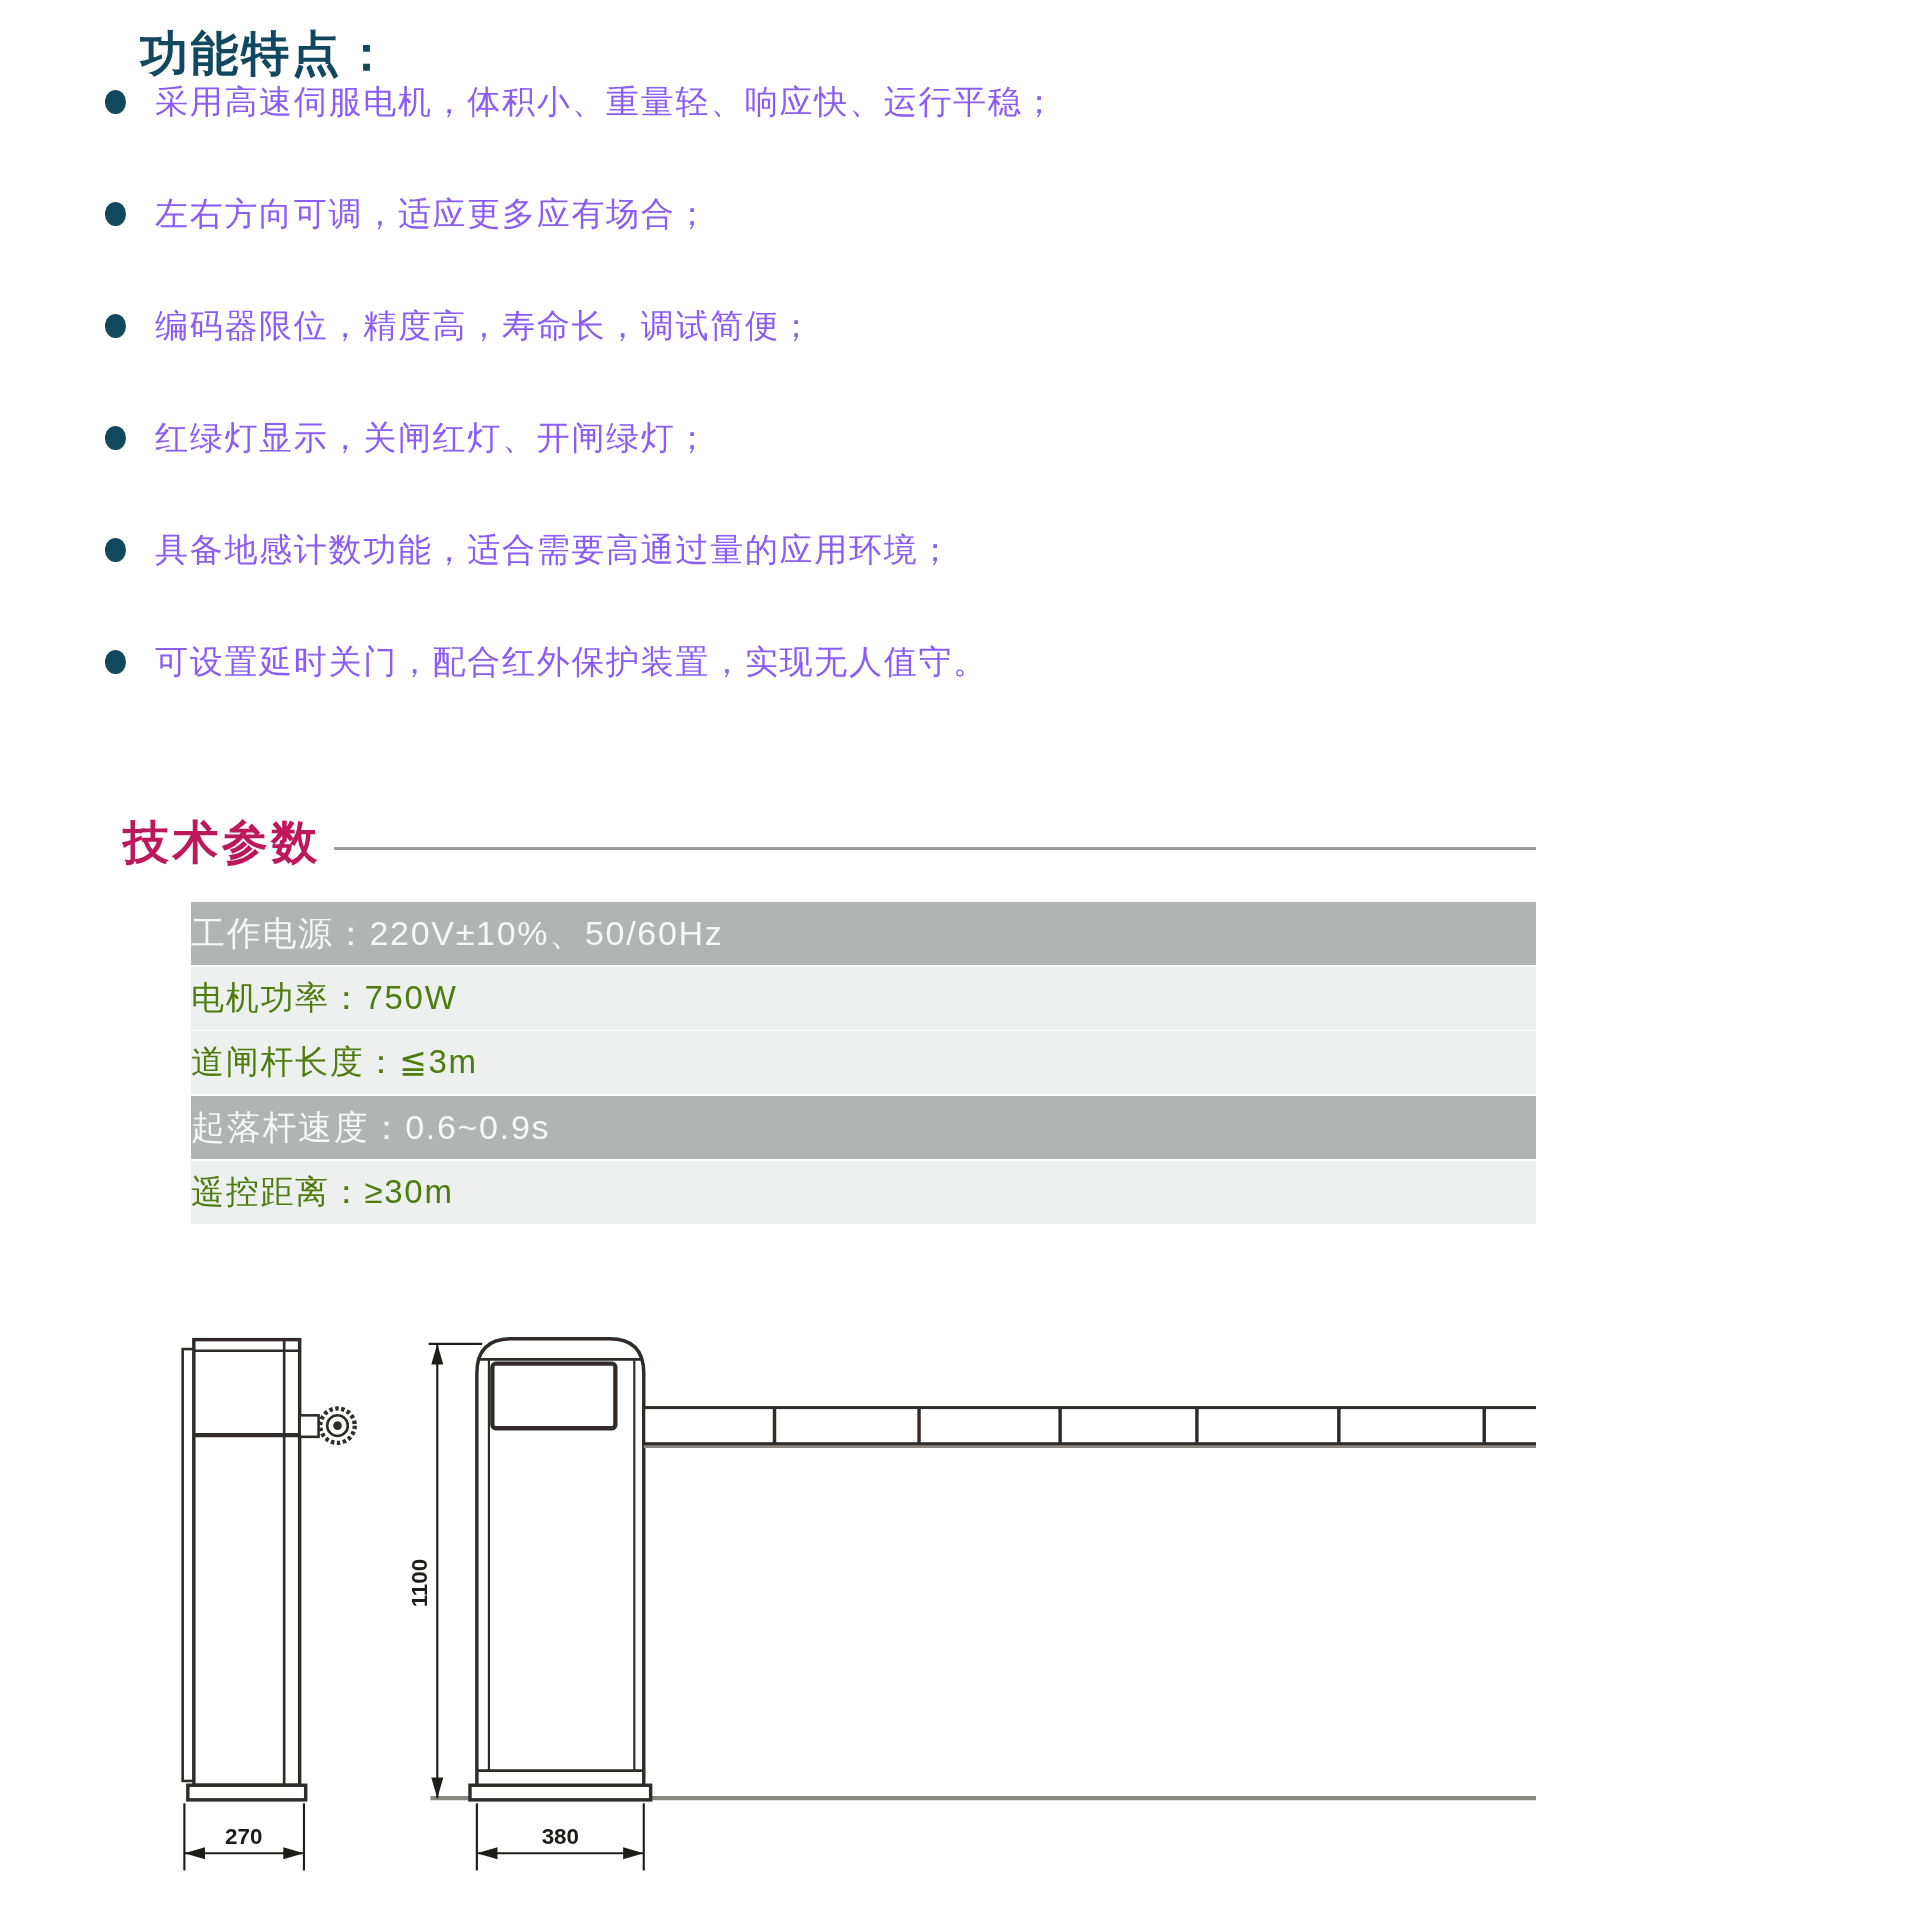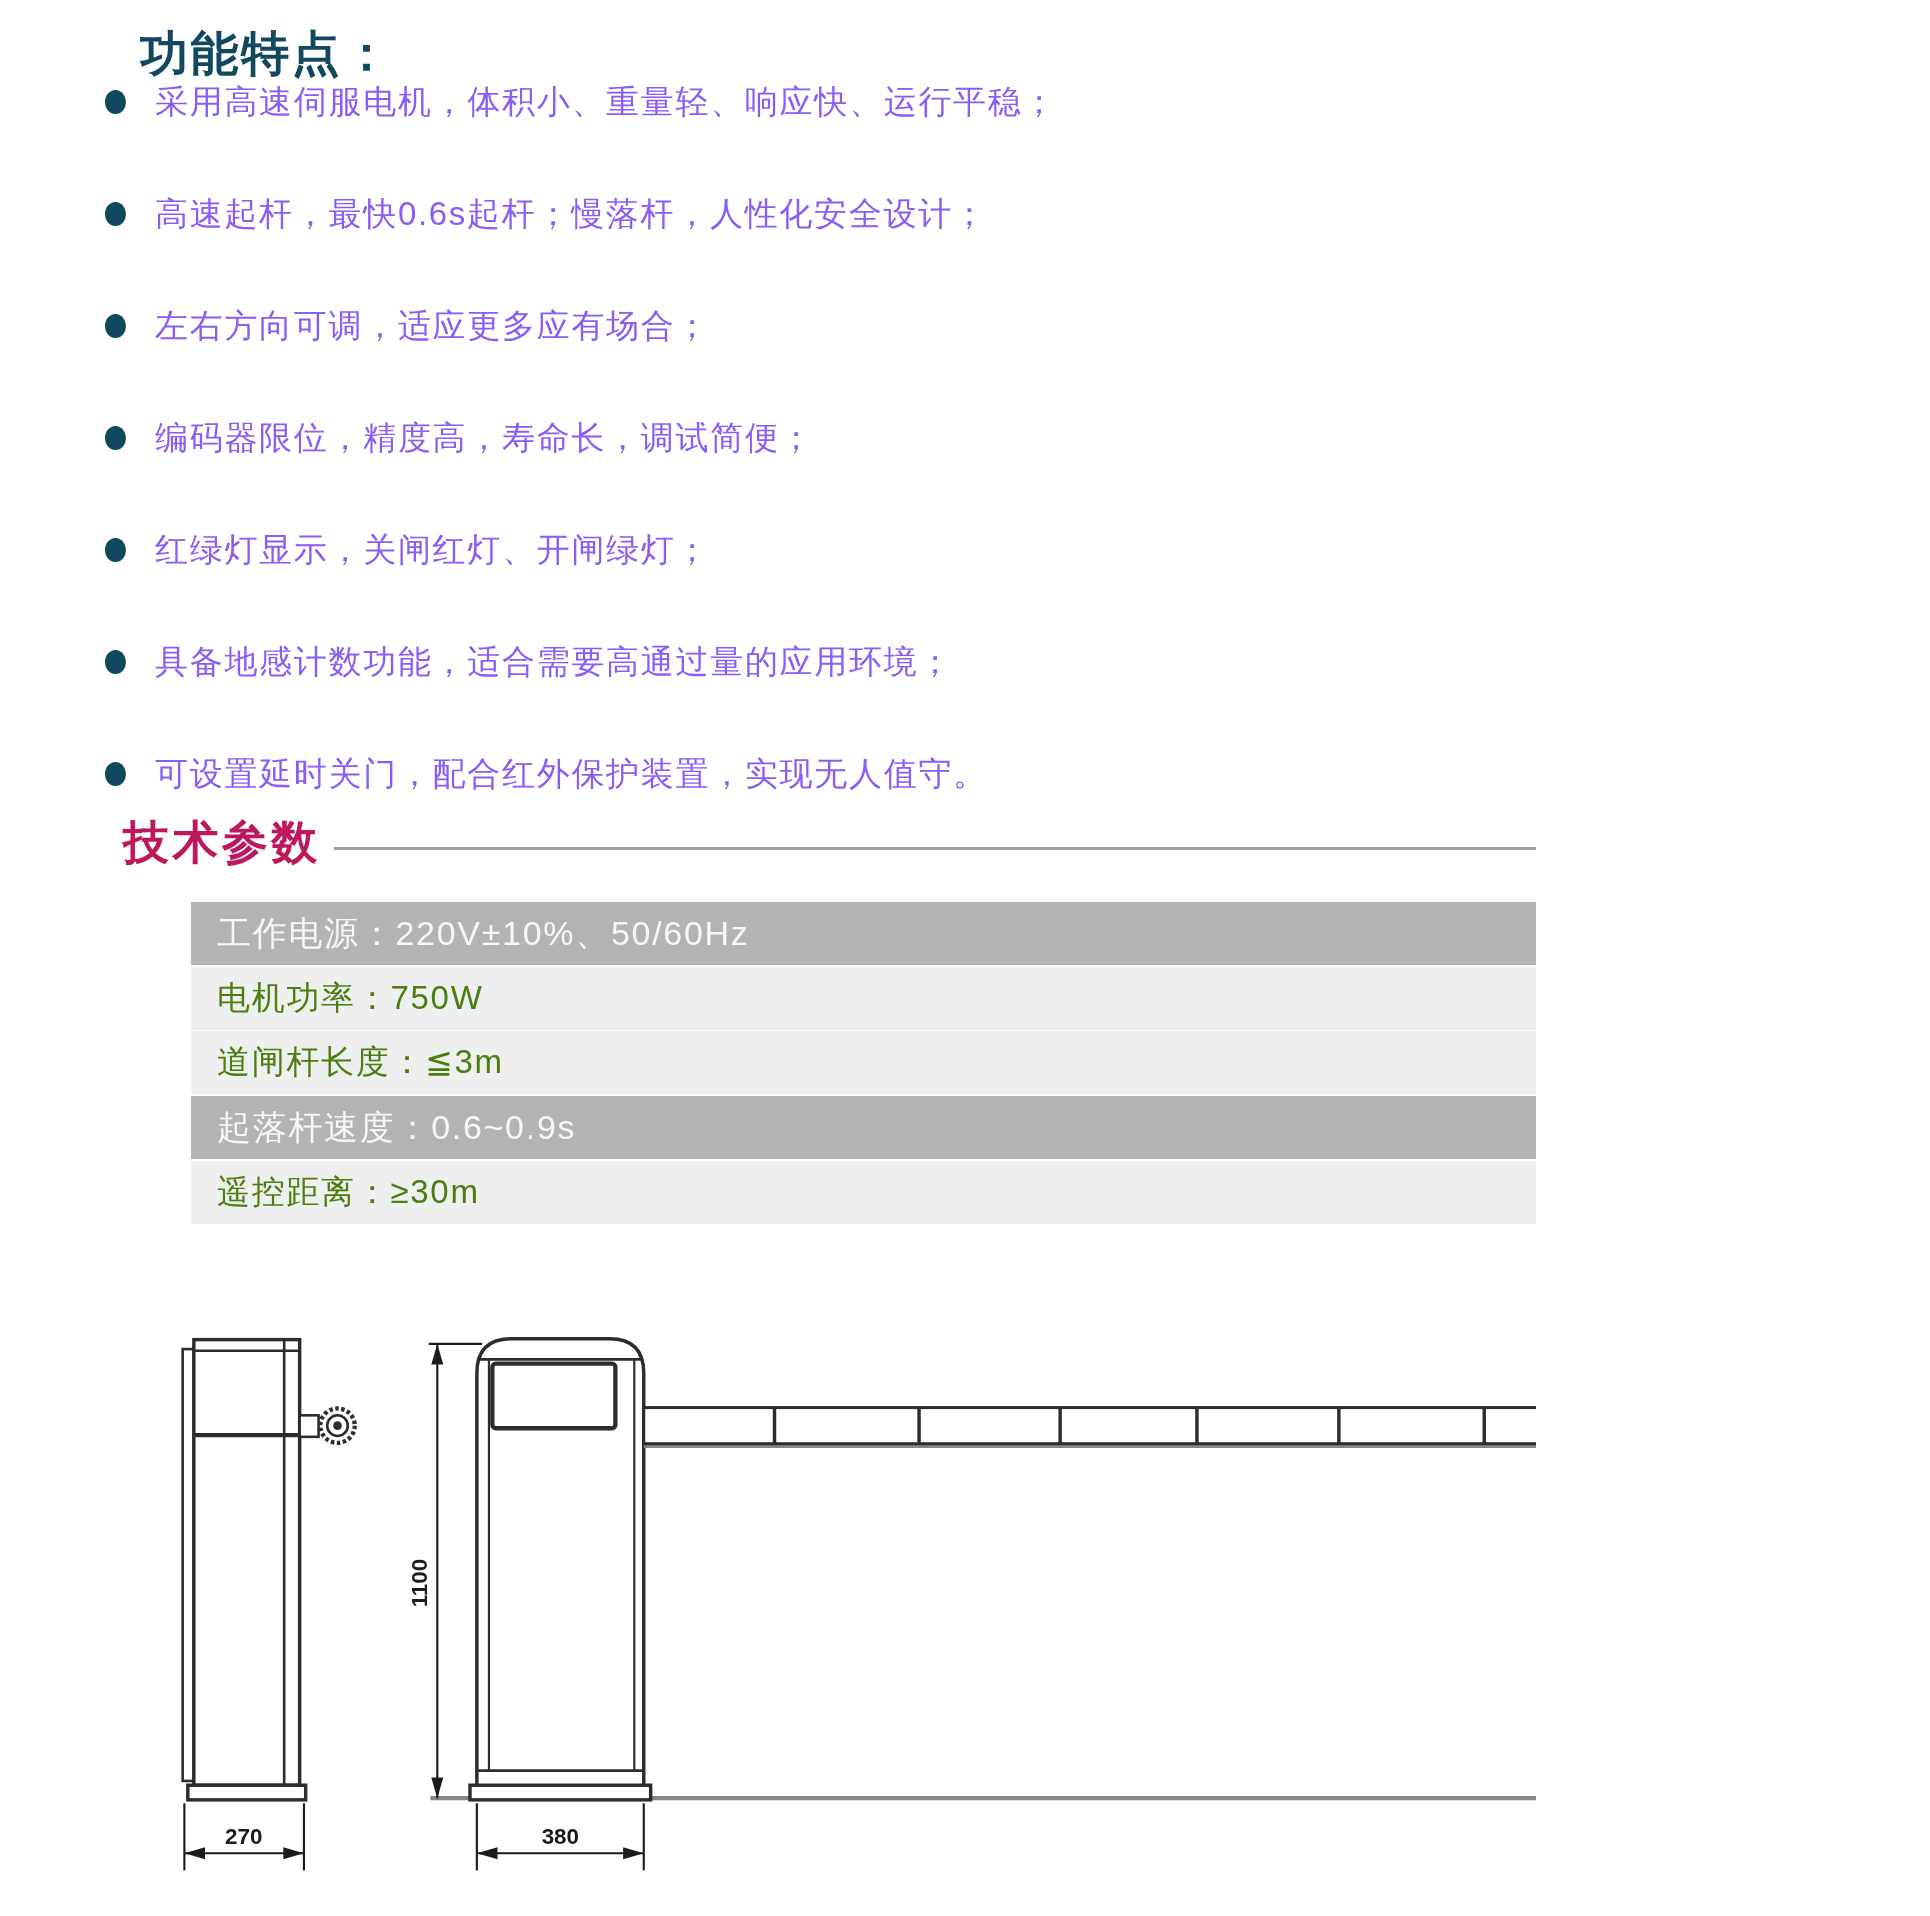--- a/index.html
+++ b/index.html
@@ -15,43 +15,39 @@
   .feature-row{display:flex;align-items:flex-start;height:112px;}
   .bullet-dot{
     flex:0 0 auto;width:20.6px;height:24px;border-radius:50%;
     background:#12485f;margin:6.9px 29px 0 3.4px;
   }
   .feature-text{font-size:33px;color:#8b5cf6;line-height:1.15;letter-spacing:1.7px;}
   .params-head{position:absolute;left:123px;top:812px;}
   .params-title{font-size:46px;font-weight:bold;color:#be185d;letter-spacing:3.4px;}
   .params-rule{position:absolute;left:334px;top:847px;width:1356px;height:3.4px;background:#9e9e9e;}
   #spec-table{position:absolute;left:191px;top:902px;width:1588px;}
-  .spec-row{height:63px;display:flex;align-items:center;padding-left:26px;margin-bottom:1.7px;letter-spacing:1.7px;}
+  .spec-row{height:63px;display:flex;align-items:center;margin-bottom:1.7px;letter-spacing:1.7px;}
   .spec-row.dark{background:#b2b4b3;color:#f7f7f7;font-size:34px;}
   .spec-row.light{background:#eeefef;color:#4d7c0f;font-size:33px;}
   #drawing{position:absolute;left:0;top:1325px;}
   .dim-label{font-size:26px;font-weight:bold;fill:#1e1c1a;font-family:"Liberation Sans","DejaVu Sans",sans-serif;}
 </style>
 </head>
 <body>
 
 <div id="page">
 
   <div class="section-title">功能特点：</div>
 
   <div id="feature-list">
   <div class="feature-row">
     <span class="bullet-dot"></span>
     <span class="feature-text">采用高速伺服电机，体积小、重量轻、响应快、运行平稳；</span>
   </div>
 
-  <div class="feature-row">
-    <span class="bullet-dot"></span>
-    <span class="feature-text">高速起杆，最快0.6s起杆；慢落杆，人性化安全设计；</span>
-  </div>
 
   <div class="feature-row">
     <span class="bullet-dot"></span>
     <span class="feature-text">左右方向可调，适应更多应有场合；</span>
   </div>
 
   <div class="feature-row">
     <span class="bullet-dot"></span>
     <span class="feature-text">编码器限位，精度高，寿命长，调试简便；</span>
   </div>

